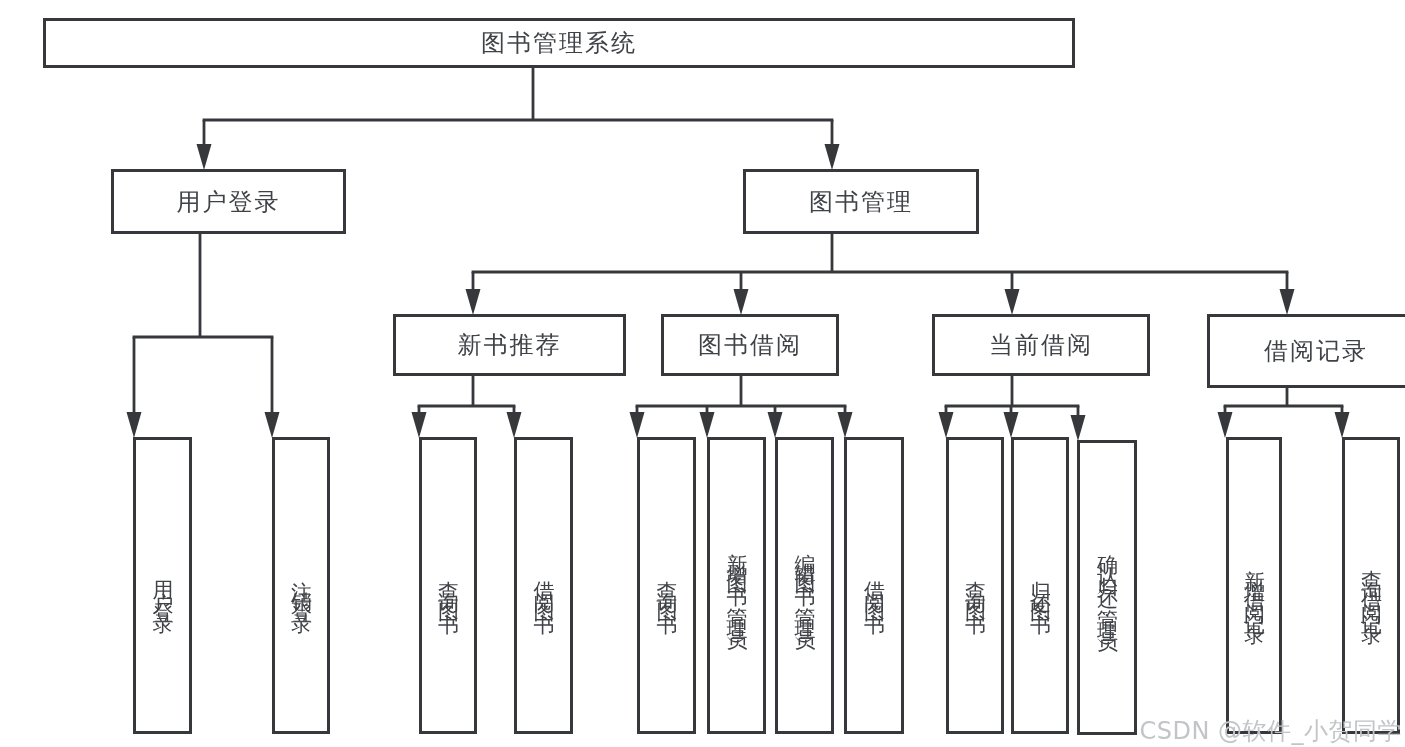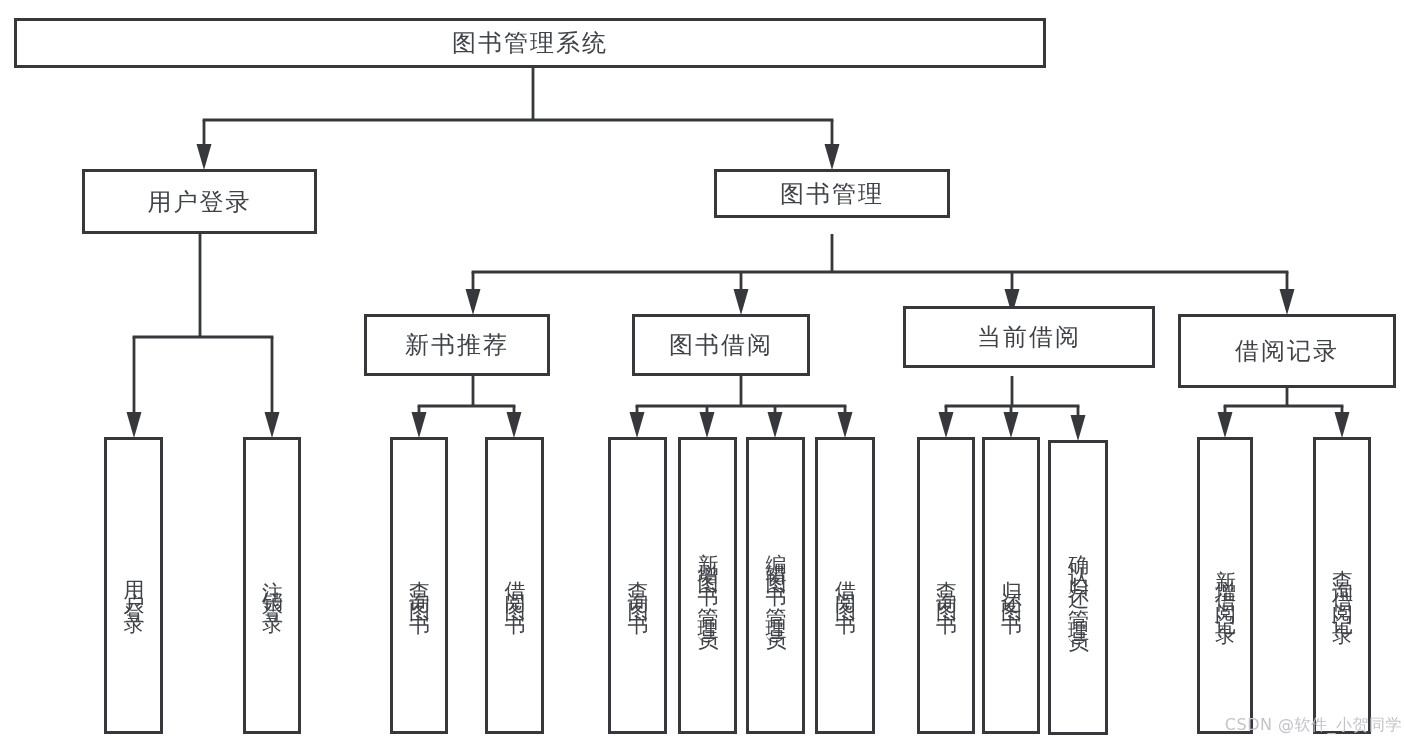--- a/index.html
+++ b/index.html
@@ -22,39 +22,40 @@
     box-sizing:border-box;
     border:3px solid var(--line);
     background:#fff;
     color:var(--text);
     display:flex;
     align-items:center;
     justify-content:center;
     z-index:2;
     text-align:left;
     line-height:1.25;
+    margin-left:29px;
   }
   .h{
     font-size:24px;
     letter-spacing:2px;
     white-space:nowrap;
   }
   .v{
     writing-mode:vertical-rl;
     text-orientation:mixed;
     font-size:21px;
     letter-spacing:11px;
     line-height:1;
   }
   .watermark{
     position:absolute;
     z-index:6;
     top:715px;
     right:3px;
-    font-size:16px;
+    font-size:24px;
     letter-spacing:0.5px;
     color:var(--wm);
     white-space:nowrap;
   }
 </style>
 </head>
 <body>
 
 <div id="canvas">
 
@@ -109,25 +110,25 @@
       <polygon points="1070.5,415 1085.5,415 1078,441" fill="#36383b"></polygon>
       <line x1="1225" y1="406" x2="1225" y2="420" stroke="#36383b" stroke-width="2.8"></line>
       <polygon points="1217.5,412 1232.5,412 1225,438" fill="#36383b"></polygon>
       <line x1="1342" y1="406" x2="1342" y2="420" stroke="#36383b" stroke-width="2.8"></line>
       <polygon points="1334.5,412 1349.5,412 1342,438" fill="#36383b"></polygon>
     </svg>
 
   <div class="node h" style="left:14px;top:18px;width:1032px;height:50px">图书管理系统</div>
 
   <div class="node h" style="left:82px;top:169px;width:235px;height:65px">用户登录</div>
-  <div class="node h" style="left:714px;top:169px;width:236px;height:49px">图书管理</div>
+  <div class="node h" style="left:714px;top:169px;width:236px;height:65px">图书管理</div>
 
-  <div class="node h" style="left:364px;top:314px;width:186px;height:62px">新书推荐</div>
+  <div class="node h" style="left:364px;top:314px;width:233px;height:62px">新书推荐</div>
   <div class="node h" style="left:632px;top:314px;width:178px;height:62px">图书借阅</div>
-  <div class="node h" style="left:903px;top:306px;width:252px;height:62px">当前借阅</div>
+  <div class="node h" style="left:903px;top:314px;width:218px;height:62px">当前借阅</div>
   <div class="node h" style="left:1178px;top:314px;width:218px;height:74px">借阅记录</div>
 
   <div class="node v" style="left:104px;top:437px;width:59px;height:297px">用户登录</div>
   <div class="node v" style="left:243px;top:437px;width:58px;height:297px">注销登录</div>
 
   <div class="node v" style="left:390px;top:437px;width:58px;height:297px">查询图书</div>
   <div class="node v" style="left:485px;top:437px;width:59px;height:297px">借阅图书</div>
 
   <div class="node v" style="left:608px;top:437px;width:59px;height:297px">查询图书</div>
   <div class="node v" style="left:678px;top:437px;width:59px;height:297px">新增图书（管理员）</div>

